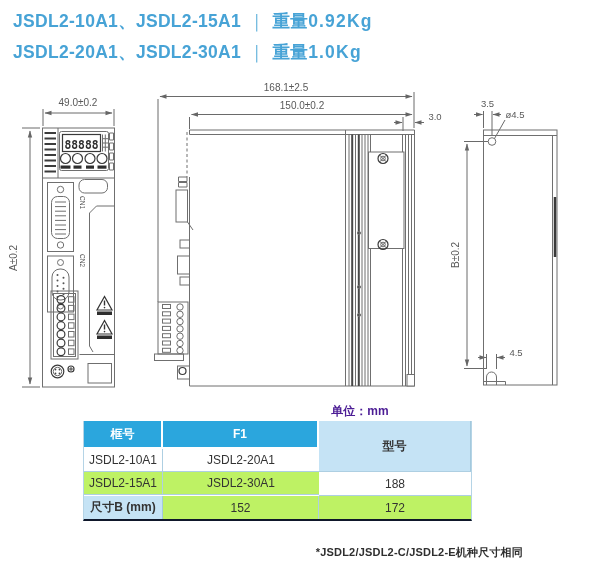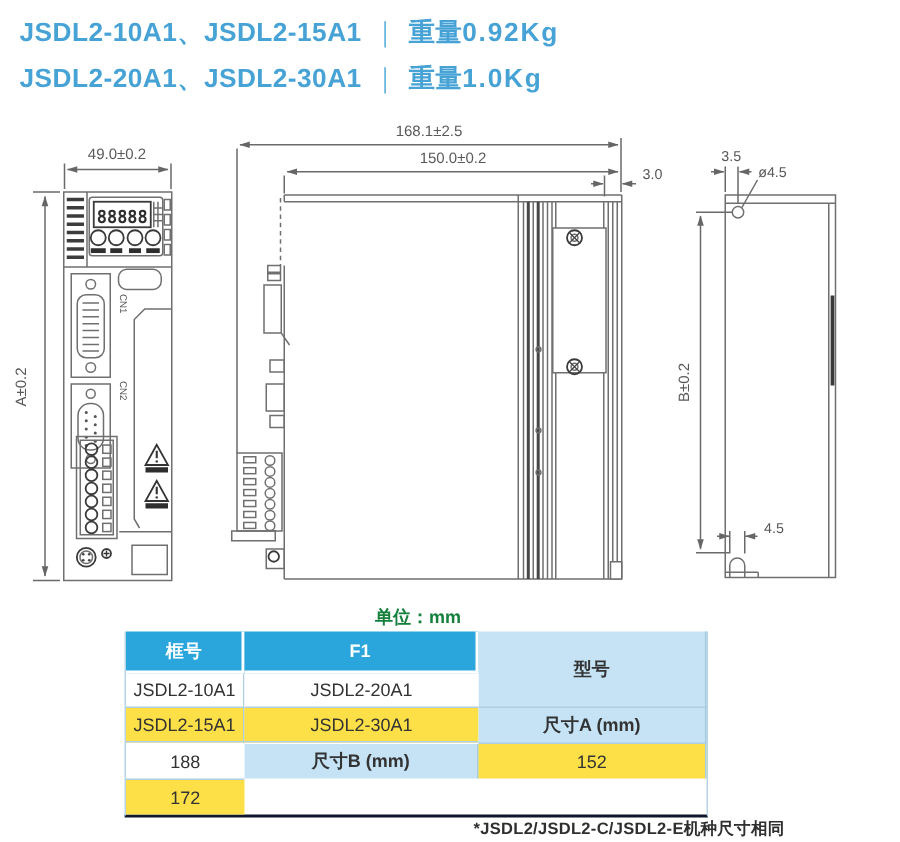--- a/index.html
+++ b/index.html
@@ -15,35 +15,35 @@
   
   svg{position:absolute;left:0;top:0;}
   .ln{stroke:#6f6f6f;stroke-width:1;fill:none;}
   .lnd{stroke:#3a3a3a;stroke-width:1.2;fill:none;}
   .dim{stroke:#6a6a6a;stroke-width:1;fill:none;}
   .dimtxt{fill:#595959;font-size:9.5px;font-family:"Liberation Sans","DejaVu Sans",sans-serif;}
   .dimtxtb{fill:#595959;font-size:10px;font-family:"Liberation Sans","DejaVu Sans",sans-serif;}
   .tinytxt{fill:#555;font-size:6.5px;font-family:"Liberation Sans","DejaVu Sans",sans-serif;}
   .dark{fill:#2e2e2e;}
   
-  .units{position:absolute;left:250px;top:403px;width:220px;text-align:left;
-         font-size:12px;font-weight:bold;color:#15803d;}
+  .units{position:absolute;left:250px;top:403px;width:220px;text-align:center;
+         font-size:12px;font-weight:bold;color:#4c1d95;}
   
   .tbl{position:absolute;left:83px;top:421px;display:grid;
        grid-template-columns:79px 156px 152px;
        border:1px solid #b5d4e6;border-top:none;border-bottom:2px solid #0f172a;}
   .cell{display:flex;align-items:center;justify-content:center;font-size:12px;color:#333;}
   .th{height:26px;background:#2ba6dd;color:#ffffff;font-weight:bold;
       border-bottom:2px solid #ffffff;}
   .th.sep{border-right:2px solid #ffffff;}
   .lbl{background:#c5e3f5;font-weight:bold;border-right:1px solid #a3c9dd;}
   .rw{height:22px;}
   .rh{height:23px;}
   .bw{background:#ffffff;text-align:center;}
-  .bb{background:#fde047;}
+  .bb{background:#bef264;}
   .bdr{border-right:1px solid #aecfe2;}
   .bdb{border-bottom:1px solid #aecfe2;}
   .span2{grid-row:span 2;}
   
   .footnote{position:absolute;left:200px;top:545px;width:323px;text-align:right;
             font-size:11px;font-weight:bold;color:#2f2f2f;letter-spacing:0.2px;}
 </style>
 </head>
 <body>
 
@@ -294,21 +294,20 @@
 <div class="tbl">
   <div class="cell th sep">框号</div>
   <div class="cell th sep">F1</div>
 
   <div class="cell lbl span2 bdb">型号</div>
   <div class="cell rw bw bdr bdb">JSDL2-10A1</div>
   <div class="cell rw bw bdb">JSDL2-20A1</div>
   <div class="cell rw bb bdr bdb">JSDL2-15A1</div>
   <div class="cell rw bb bdb">JSDL2-30A1</div>
 
-  <div class="cell lbl rh bdb">尺寸A (mm)</div>
   <div class="cell rh bw bdb">188</div>
 
   <div class="cell lbl rh">尺寸B (mm)</div>
   <div class="cell rh bb bdr">152</div>
   <div class="cell rh bb">172</div>
 </div>
 
 <div class="footnote">*JSDL2/JSDL2-C/JSDL2-E机种尺寸相同</div>
 
 </body></html>

